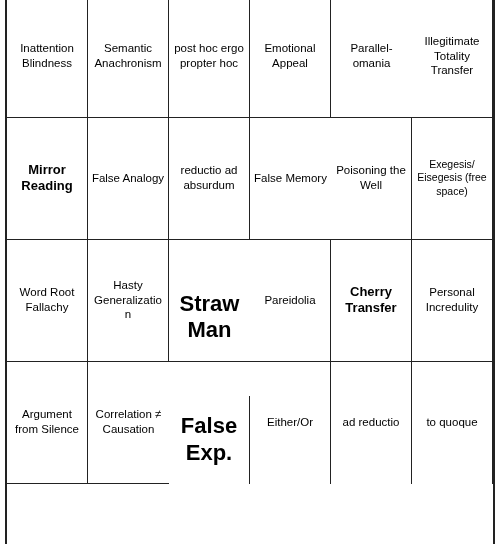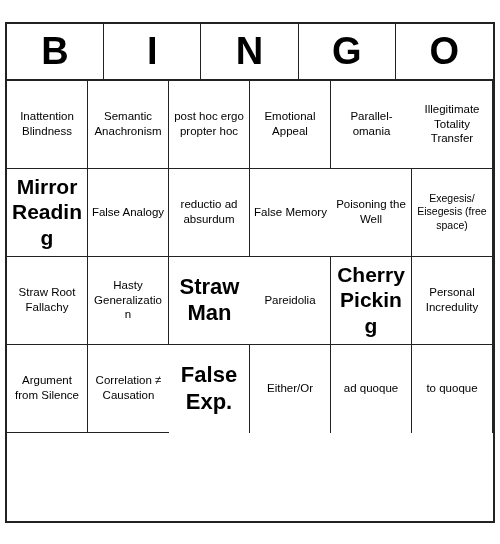--- a/index.html
+++ b/index.html
@@ -52,23 +52,24 @@
       line-height: 1.3;
       word-break: break-word;
       hyphens: auto;
     }
     .bingo-cell:nth-child(5n) { border-right: none; }
     .bingo-cell:nth-child(n+21) { border-bottom: none; }
     .bingo-cell.large-text {
       font-size: 22px;
       font-weight: bold;
       line-height: 1.2;
+      margin-top: 34px;
     }
     .bingo-cell.medium-text {
-      font-size: 21px;
+      font-size: 13px;
       font-weight: bold;
       line-height: 1.2;
     }
     .bingo-cell.free-space {
       font-size: 10.5px;
       text-align: center;
     }
   </style>
 </head>
 <body>
@@ -87,26 +88,26 @@
       <div class="bingo-cell">post hoc ergo propter hoc</div>
       <div class="bingo-cell">Emotional Appeal</div>
       <div class="bingo-cell">Parallel-omania</div>
       <div class="bingo-cell">Illegitimate Totality Transfer</div>
       <div class="bingo-cell medium-text">Mirror Reading</div>
       <div class="bingo-cell">False Analogy</div>
       <div class="bingo-cell">reductio ad absurdum</div>
       <div class="bingo-cell">False Memory</div>
       <div class="bingo-cell">Poisoning the Well</div>
       <div class="bingo-cell free-space">Exegesis/ Eisegesis (free space)</div>
-      <div class="bingo-cell">Straw Root Fallachy</div>
+      <div class="bingo-cell">Word Root Fallachy</div>
       <div class="bingo-cell">Hasty Generalization</div>
       <div class="bingo-cell large-text">Straw Man</div>
       <div class="bingo-cell">Pareidolia</div>
-      <div class="bingo-cell medium-text">Cherry Picking</div>
+      <div class="bingo-cell medium-text">Cherry Transfer</div>
       <div class="bingo-cell">Personal Incredulity</div>
       <div class="bingo-cell">Argument from Silence</div>
       <div class="bingo-cell">Correlation ≠ Causation</div>
       <div class="bingo-cell large-text">False Exp.</div>
       <div class="bingo-cell">Either/Or</div>
-      <div class="bingo-cell">ad quoque</div>
+      <div class="bingo-cell">ad reductio</div>
       <div class="bingo-cell">to quoque</div>
     </div>
 </div>
 
 </body></html>

